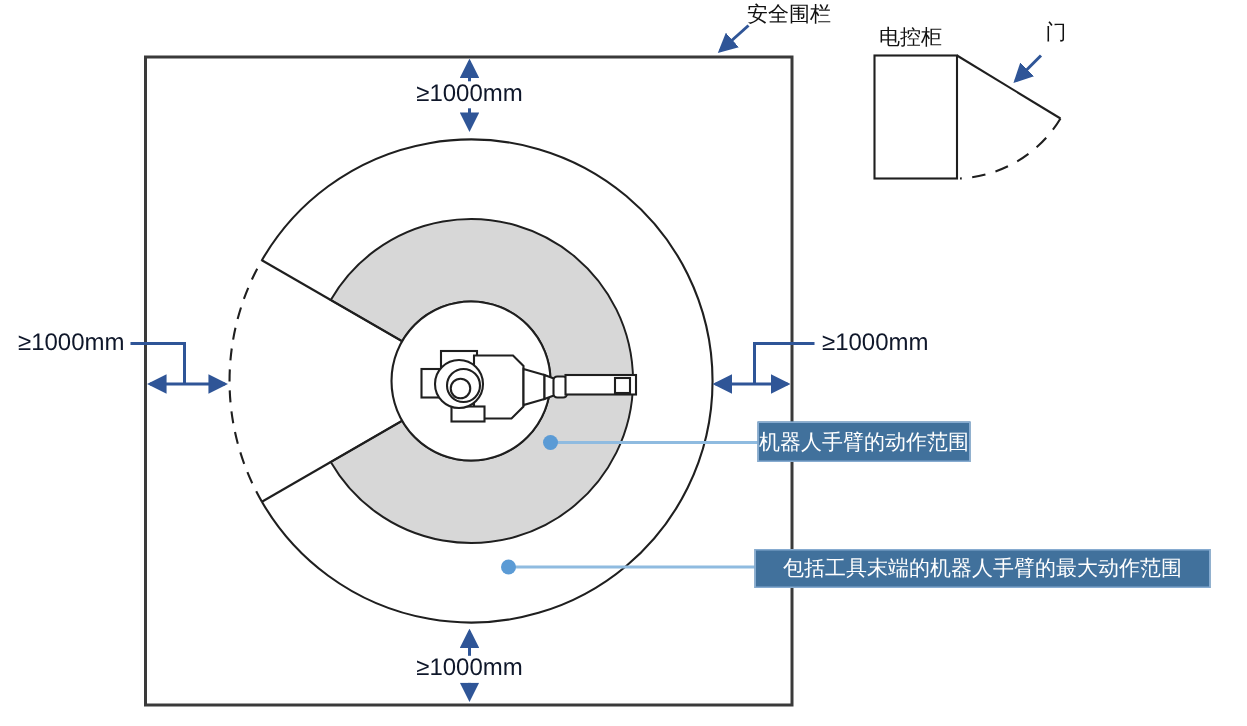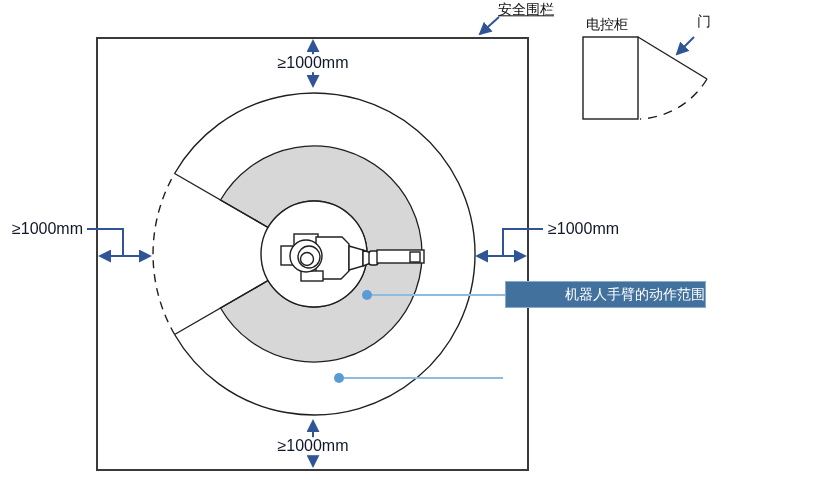--- a/index.html
+++ b/index.html
@@ -29,29 +29,29 @@
   .leader{stroke:var(--leader-blue);fill:none;stroke-width:2;}
   .dot{fill:var(--dot-blue);stroke:none;}
   .arrowhead{fill:var(--dim-blue);}
   
   .t{position:absolute;white-space:nowrap;color:#111;font-size:14px;line-height:1.1;}
   .dim-text{font-size:16px;background:#fff;padding:0 3px;color:#0f172a;}
   #dim-top{left:313px;top:63px;transform:translate(-50%,-50%);}
   #dim-bottom{left:313px;top:446px;transform:translate(-50%,-50%);}
   #dim-left{left:86px;top:229px;transform:translate(-100%,-50%);}
   #dim-right{left:545px;top:229px;transform:translate(0,-50%);}
-  #fence-label{left:498px;top:10px;transform:translateY(-50%);text-decoration:underline;}
+  #fence-label{left:498px;top:10px;transform:translateY(-50%);}
   #cabinet-label{left:586px;top:25px;transform:translateY(-50%);}
   #door-label{left:697px;top:22px;transform:translateY(-50%);}
   .callout{
     position:absolute;display:flex;align-items:center;justify-content:center;
     background:var(--callout-fill);border:1px solid var(--callout-border);
     color:#fff;font-size:14px;box-sizing:border-box;white-space:nowrap;
   }
-  #callout-arm{left:505px;top:281px;width:201px;height:27px;justify-content:flex-end;}
+  #callout-arm{left:505px;top:281px;width:142px;height:27px;}
   #callout-max{left:503px;top:366px;width:304px;height:26px;}
 </style>
 </head>
 <body>
 
 <div id="stage">
 
   <svg id="diagram-svg" width="831" height="484" viewBox="0 0 831 484">
     <defs>
       <marker id="ah" viewBox="0 0 10 10" refX="8.5" refY="5" markerWidth="6.5" markerHeight="6.5" orient="auto-start-reverse">
@@ -116,14 +116,17 @@
   <div class="t dim-text" id="dim-left">≥1000mm</div>
   <div class="t dim-text" id="dim-right">≥1000mm</div>
 
   <div class="t" id="fence-label">安全围栏</div>
   <div class="t" id="cabinet-label">电控柜</div>
   <div class="t" id="door-label">门</div>
 
   <div class="callout" id="callout-arm">
     <span>机器人手臂的动作范围</span>
   </div>
+  <div class="callout" id="callout-max">
+    <span>包括工具末端的机器人手臂的最大动作范围</span>
+  </div>
 
 </div>
 
 </body></html>

